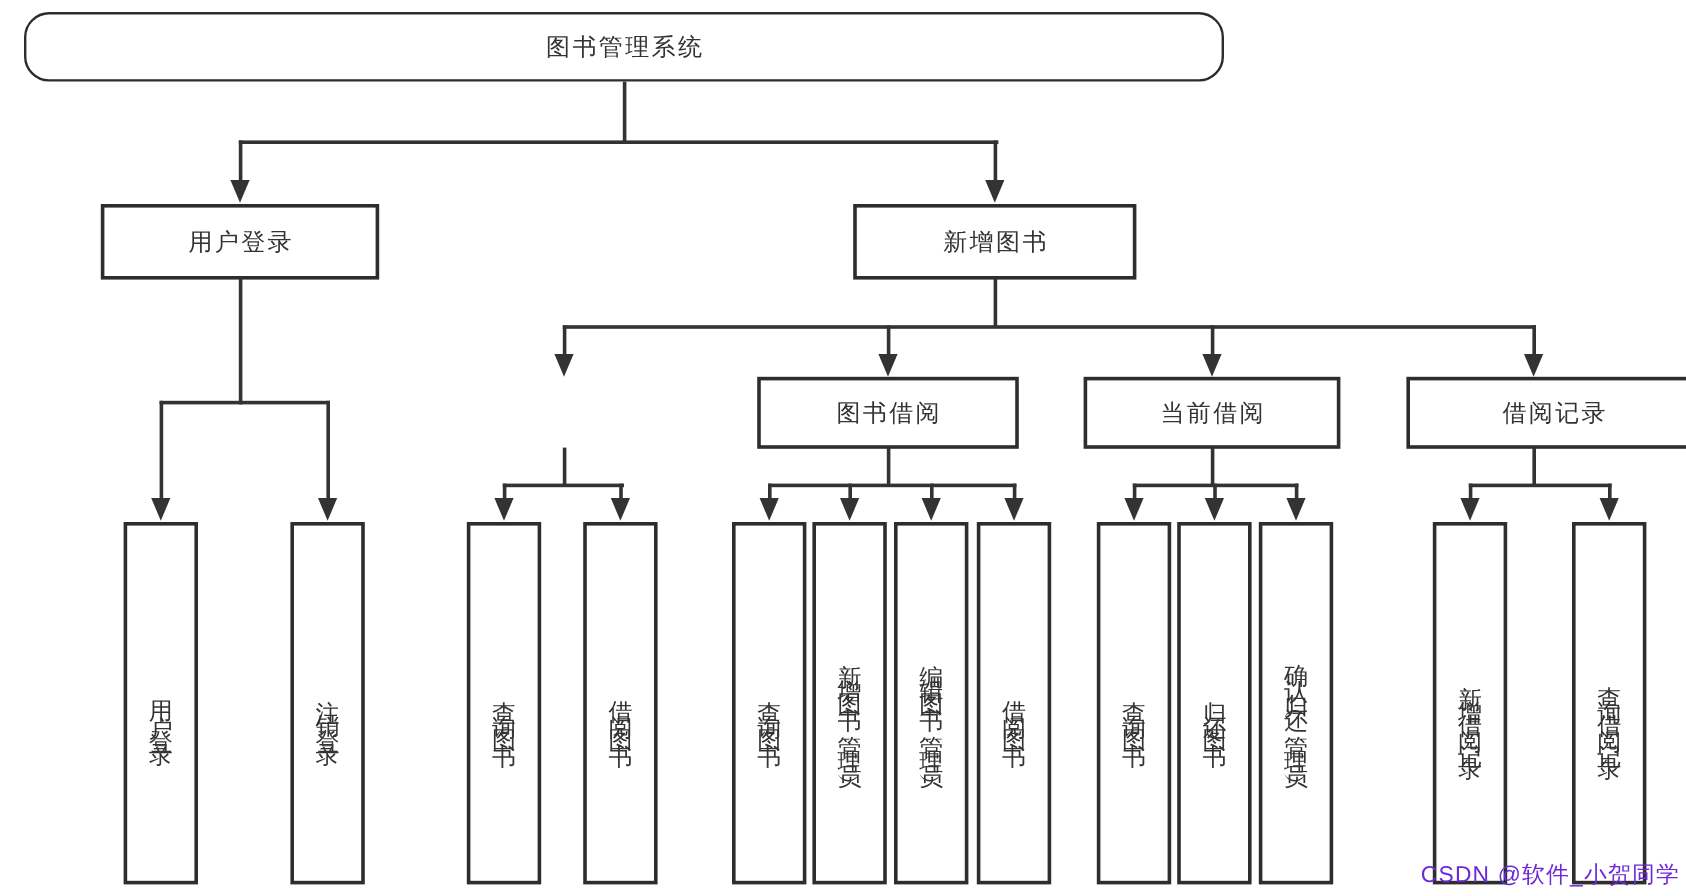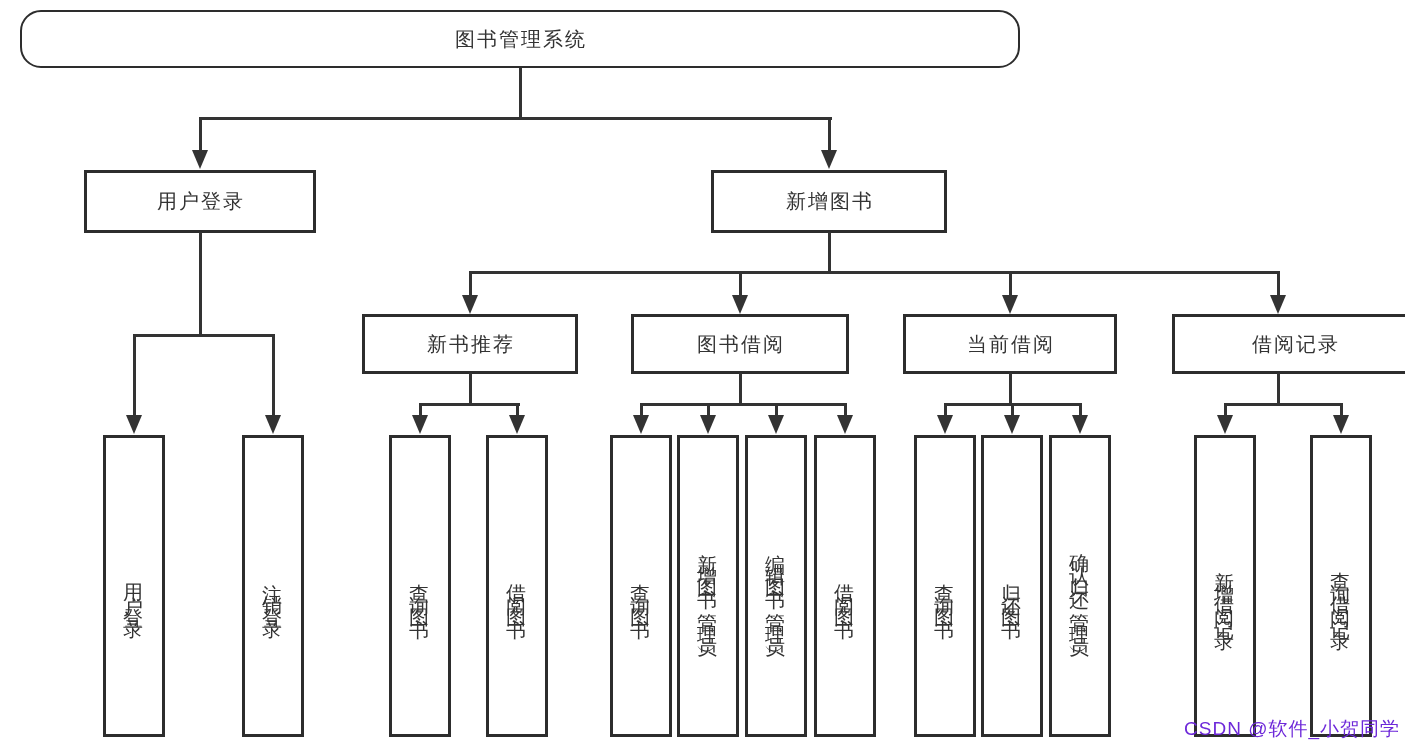--- a/index.html
+++ b/index.html
@@ -78,23 +78,20 @@
   <div class="ln" style="left:469px;top:271px;width:811px;height:3px;"></div>
   <div class="ln" style="left:469px;top:271px;width:3px;height:26px;"></div>
   <div class="arw" style="left:462px;top:295px;"></div>
   <div class="ln" style="left:739px;top:271px;width:3px;height:26px;"></div>
   <div class="arw" style="left:732px;top:295px;"></div>
   <div class="ln" style="left:1009px;top:271px;width:3px;height:26px;"></div>
   <div class="arw" style="left:1002px;top:295px;"></div>
   <div class="ln" style="left:1277px;top:271px;width:3px;height:26px;"></div>
   <div class="arw" style="left:1270px;top:295px;"></div>
 
-  <div class="node h-node" style="left:362px;top:314px;width:216px;height:60px;">
-    <span>新书推荐</span>
-  </div>
   <div class="node h-node" style="left:903px;top:314px;width:214px;height:60px;">
     <span>当前借阅</span>
   </div>
   <div class="node h-node" style="left:631px;top:314px;width:218px;height:60px;">
     <span>图书借阅</span>
   </div>
   <div class="node h-node" style="left:1172px;top:314px;width:246px;height:60px;">
     <span>借阅记录</span>
   </div>
 

